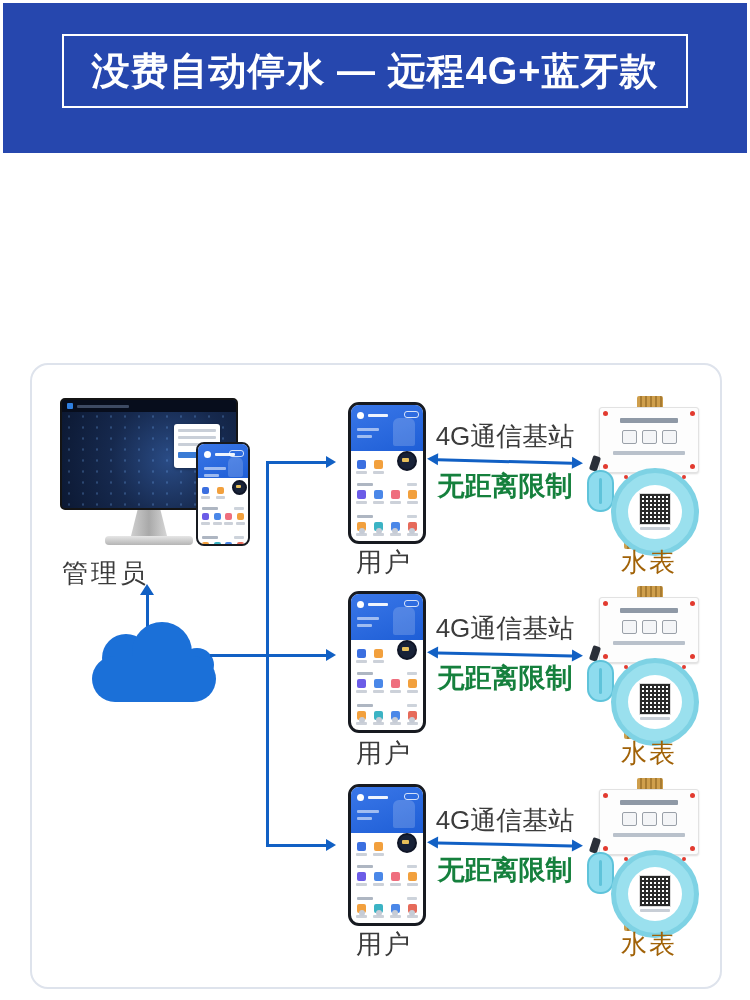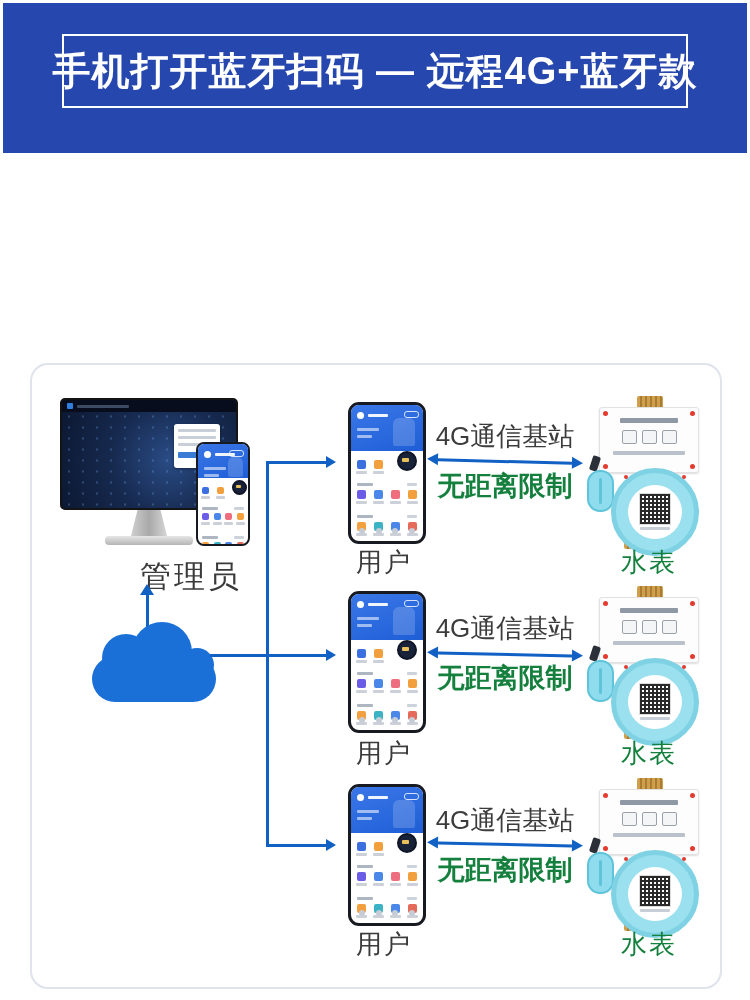--- a/index.html
+++ b/index.html
@@ -135,34 +135,34 @@
   .m-bp1{left:8px;top:2px}.m-bp2{right:8px;top:2px}
   .m-face{position:absolute;left:50%;top:50%;transform:translate(-50%,-50%);width:54px;height:54px;border-radius:50%;
         background:#fff;display:flex;flex-direction:column;align-items:center;justify-content:center;gap:3px;}
   .qr{width:30px;height:30px;background-color:#fff;outline:1px solid #ddd;
         background-image:linear-gradient(90deg,#2a2a2a 1.6px,transparent 1.6px),
                          linear-gradient(#2a2a2a 1.6px,transparent 1.6px);
         background-size:4px 4px;}
   .m-t4{width:30px;height:3px;background:#c8ced6;border-radius:1px;}
 
   
-  .alabel{position:absolute;left:62px;width:180px;top:556px;text-align:right;font-size:31px;color:#3a3a3a;letter-spacing:3px;}
+  .alabel{position:absolute;left:62px;width:180px;top:556px;text-align:left;font-size:26px;color:#3a3a3a;letter-spacing:3px;}
   .ulabel{position:absolute;left:338px;width:92px;text-align:center;font-size:26px;color:#3a3a3a;letter-spacing:2px;}
   .ul1{top:545px}.ul2{top:736px}.ul3{top:927px}
-  .mlabel{position:absolute;left:592px;width:114px;text-align:center;font-size:26px;color:#15803d;letter-spacing:2px;}
+  .mlabel{position:absolute;left:592px;width:114px;text-align:center;font-size:26px;color:#a16207;letter-spacing:2px;}
   .ml1{top:545px}.ml2{top:736px}.ml3{top:927px}
 </style>
 </head>
 <body>
 
 <div class="page">
 
   <div class="banner">
     <div class="banner-border">
-      <div class="banner-title">手机打开蓝牙扫码 — 远程4G+蓝牙款</div>
+      <div class="banner-title">没费自动停水 — 远程4G+蓝牙款</div>
     </div>
   </div>
 
 
   <div class="frame"></div>
 
   <div class="monitor">
     <div class="scr">
       <div class="scr-bg"></div>
       <div class="scr-top">

